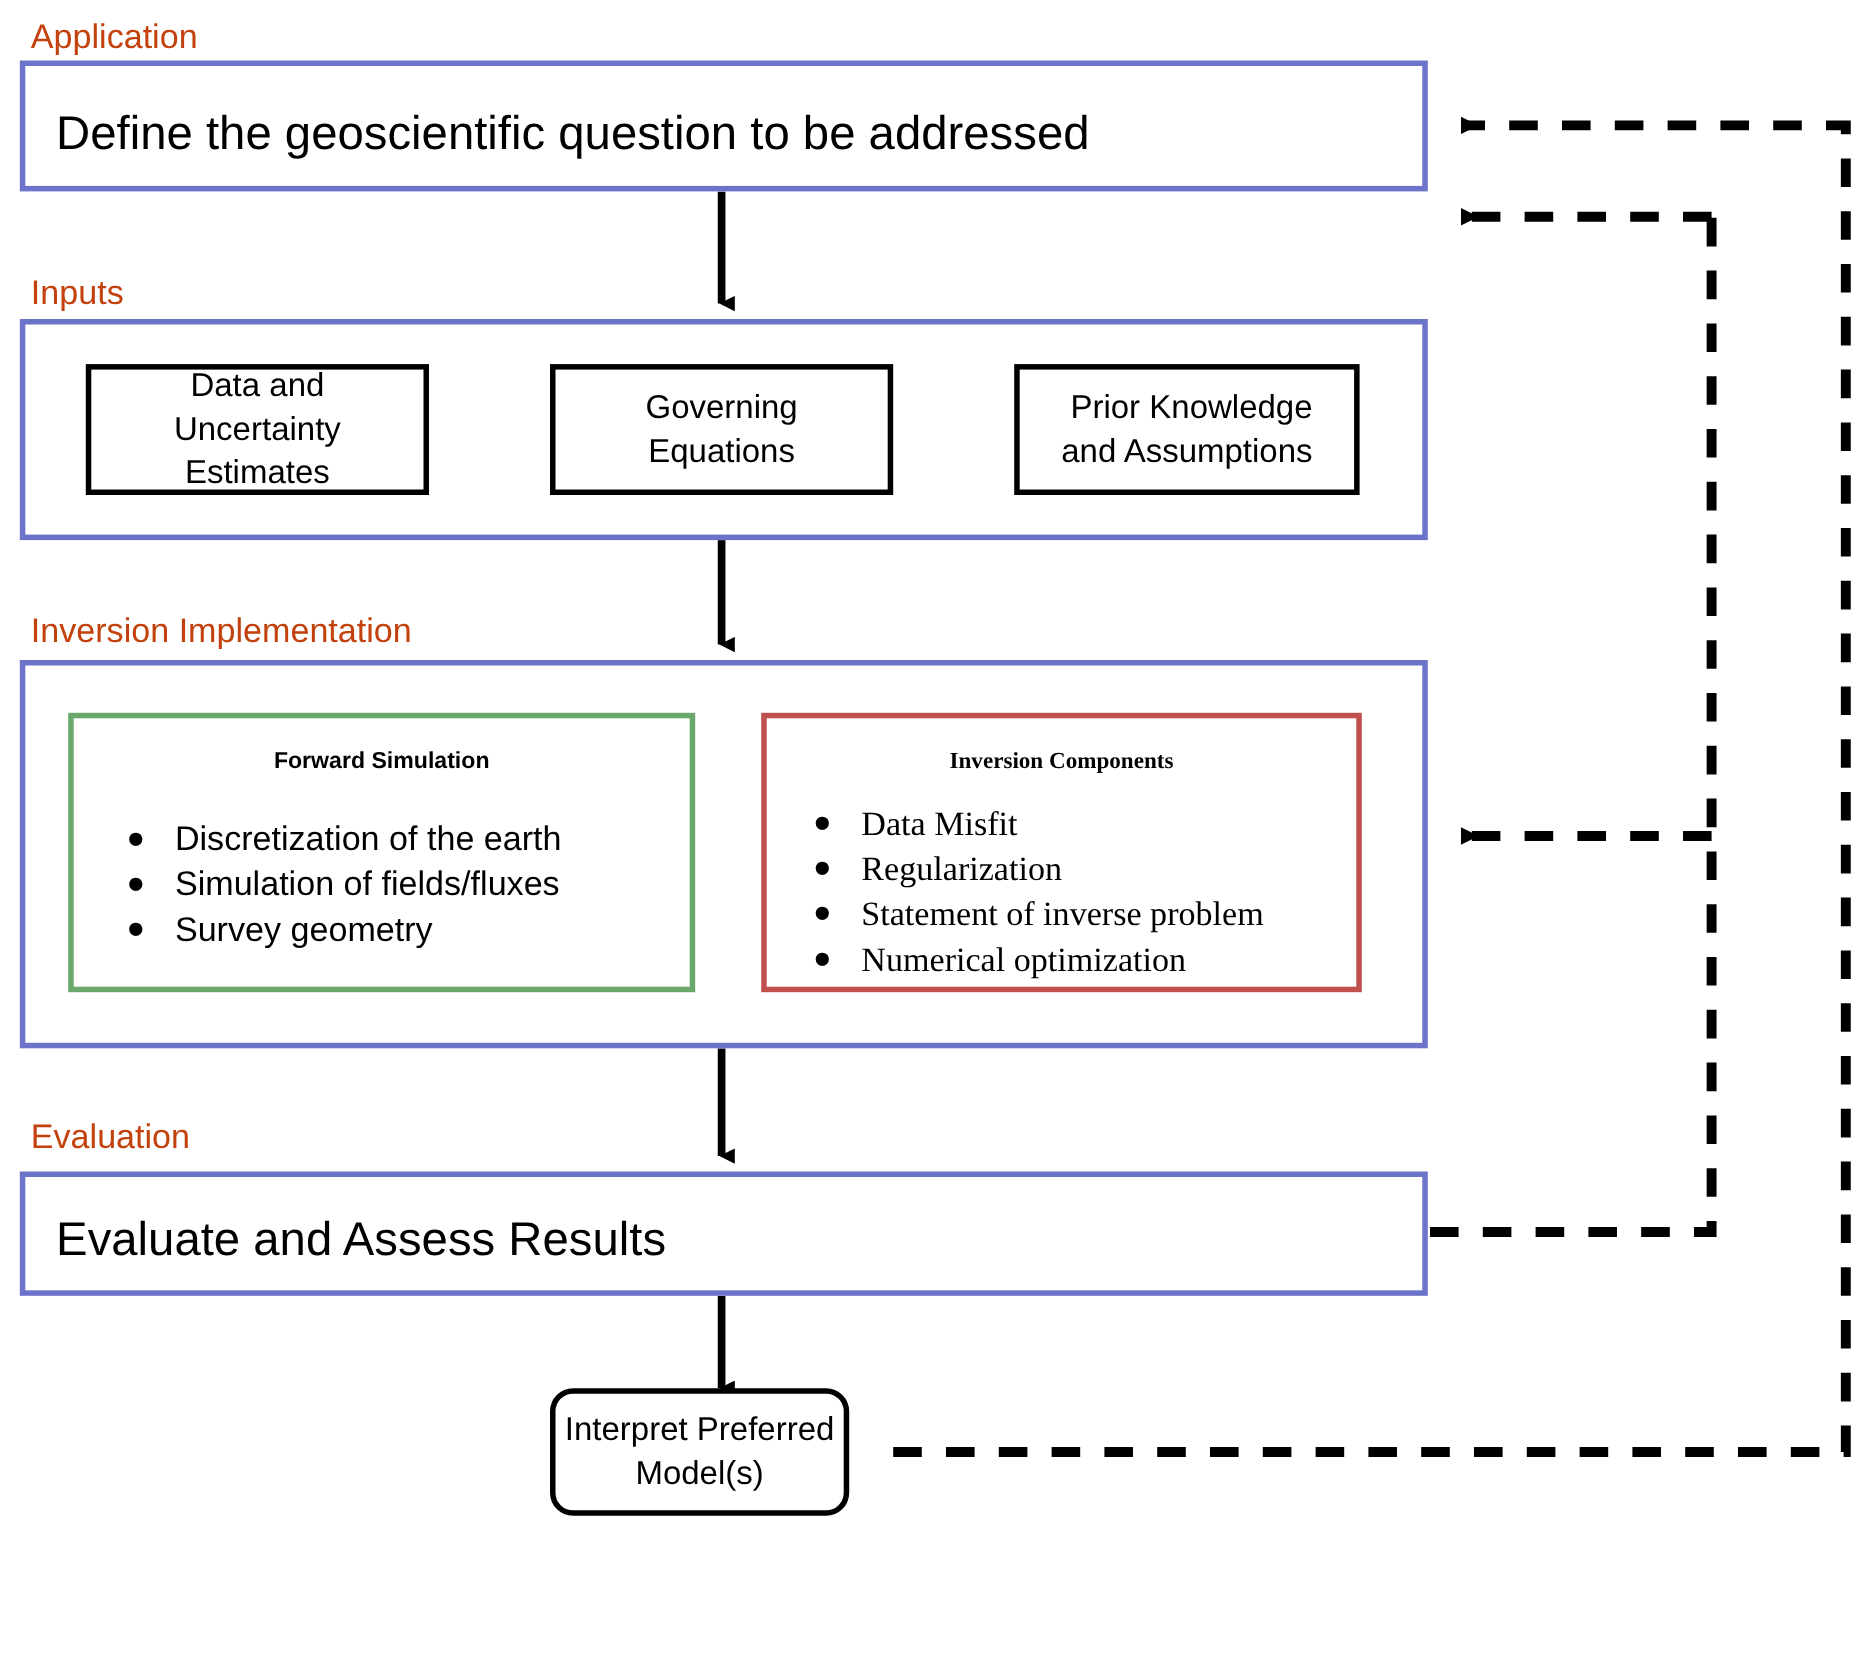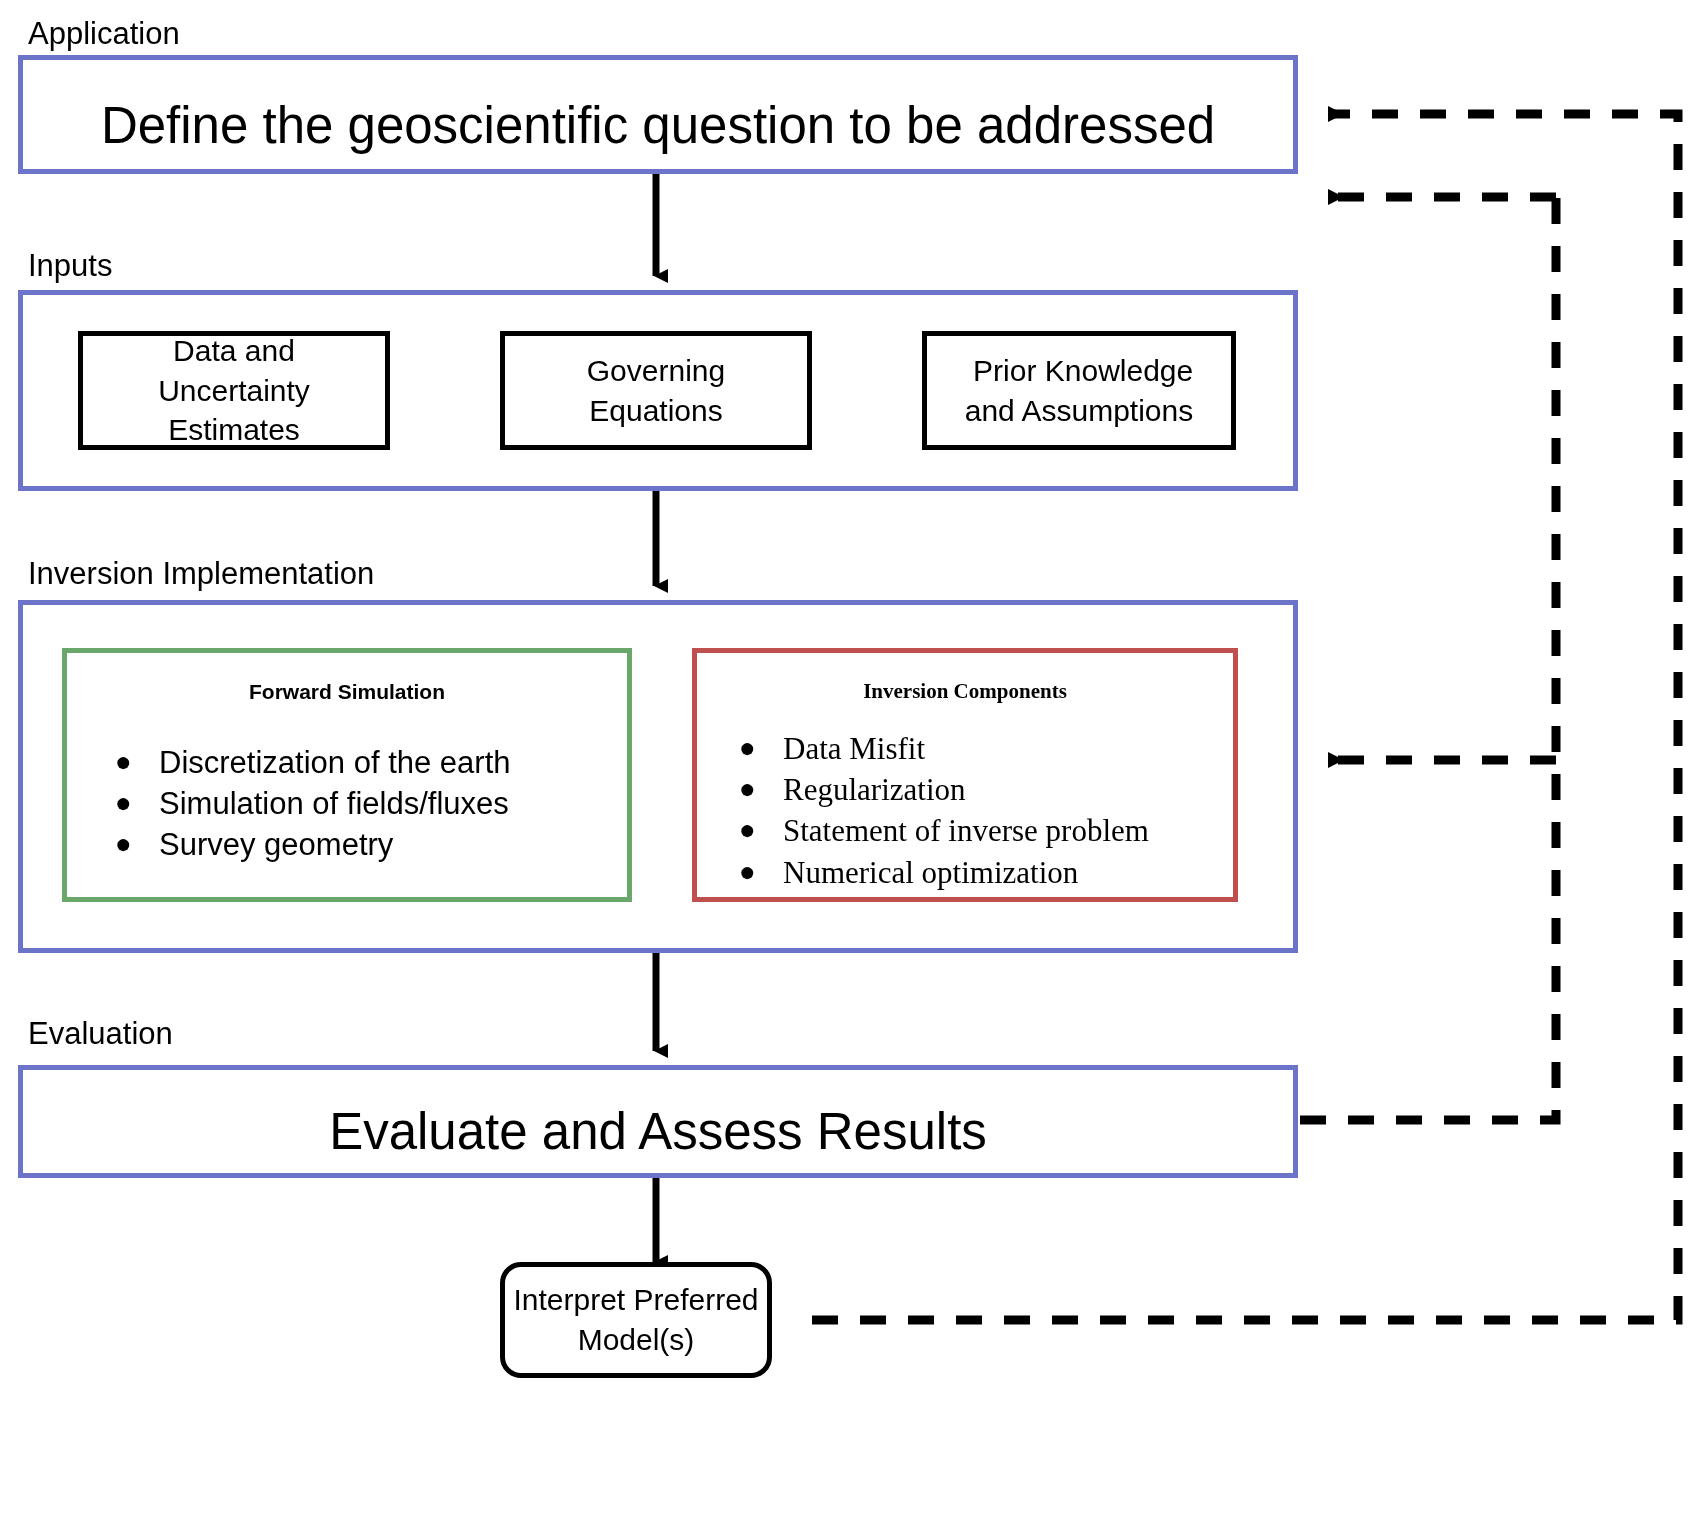--- a/index.html
+++ b/index.html
@@ -25,21 +25,21 @@
     height: 1514px;
     pointer-events: none;
   }
 
   
   .caption {
     position: absolute;
     font-size: 31px;
     line-height: 1;
     white-space: nowrap;
-    color: #000000;
+    color: #c2410c;
   }
 
   
   .stage {
     position: absolute;
     box-sizing: border-box;
     border: 5px solid #6b74c8;
     background: #ffffff;
   }
 
@@ -57,24 +57,24 @@
   .blackbox .txt {
     font-size: 30px;
     line-height: 1.33;
   }
 
   
   .stage-title {
     position: absolute;
     left: 0;
     width: 100%;
-    text-align: center;
-    font-size: 51px;
+    font-size: 43px;
     line-height: 1;
     white-space: nowrap;
+    padding-left: 28px;
   }
 
   
   .panel {
     position: absolute;
     box-sizing: border-box;
     background: #ffffff;
   }
   .panel.green { border: 5px solid #6aa76a; }
   .panel.red   { border: 5px solid #c0504d; font-family: Liberation Serif, serif; }

